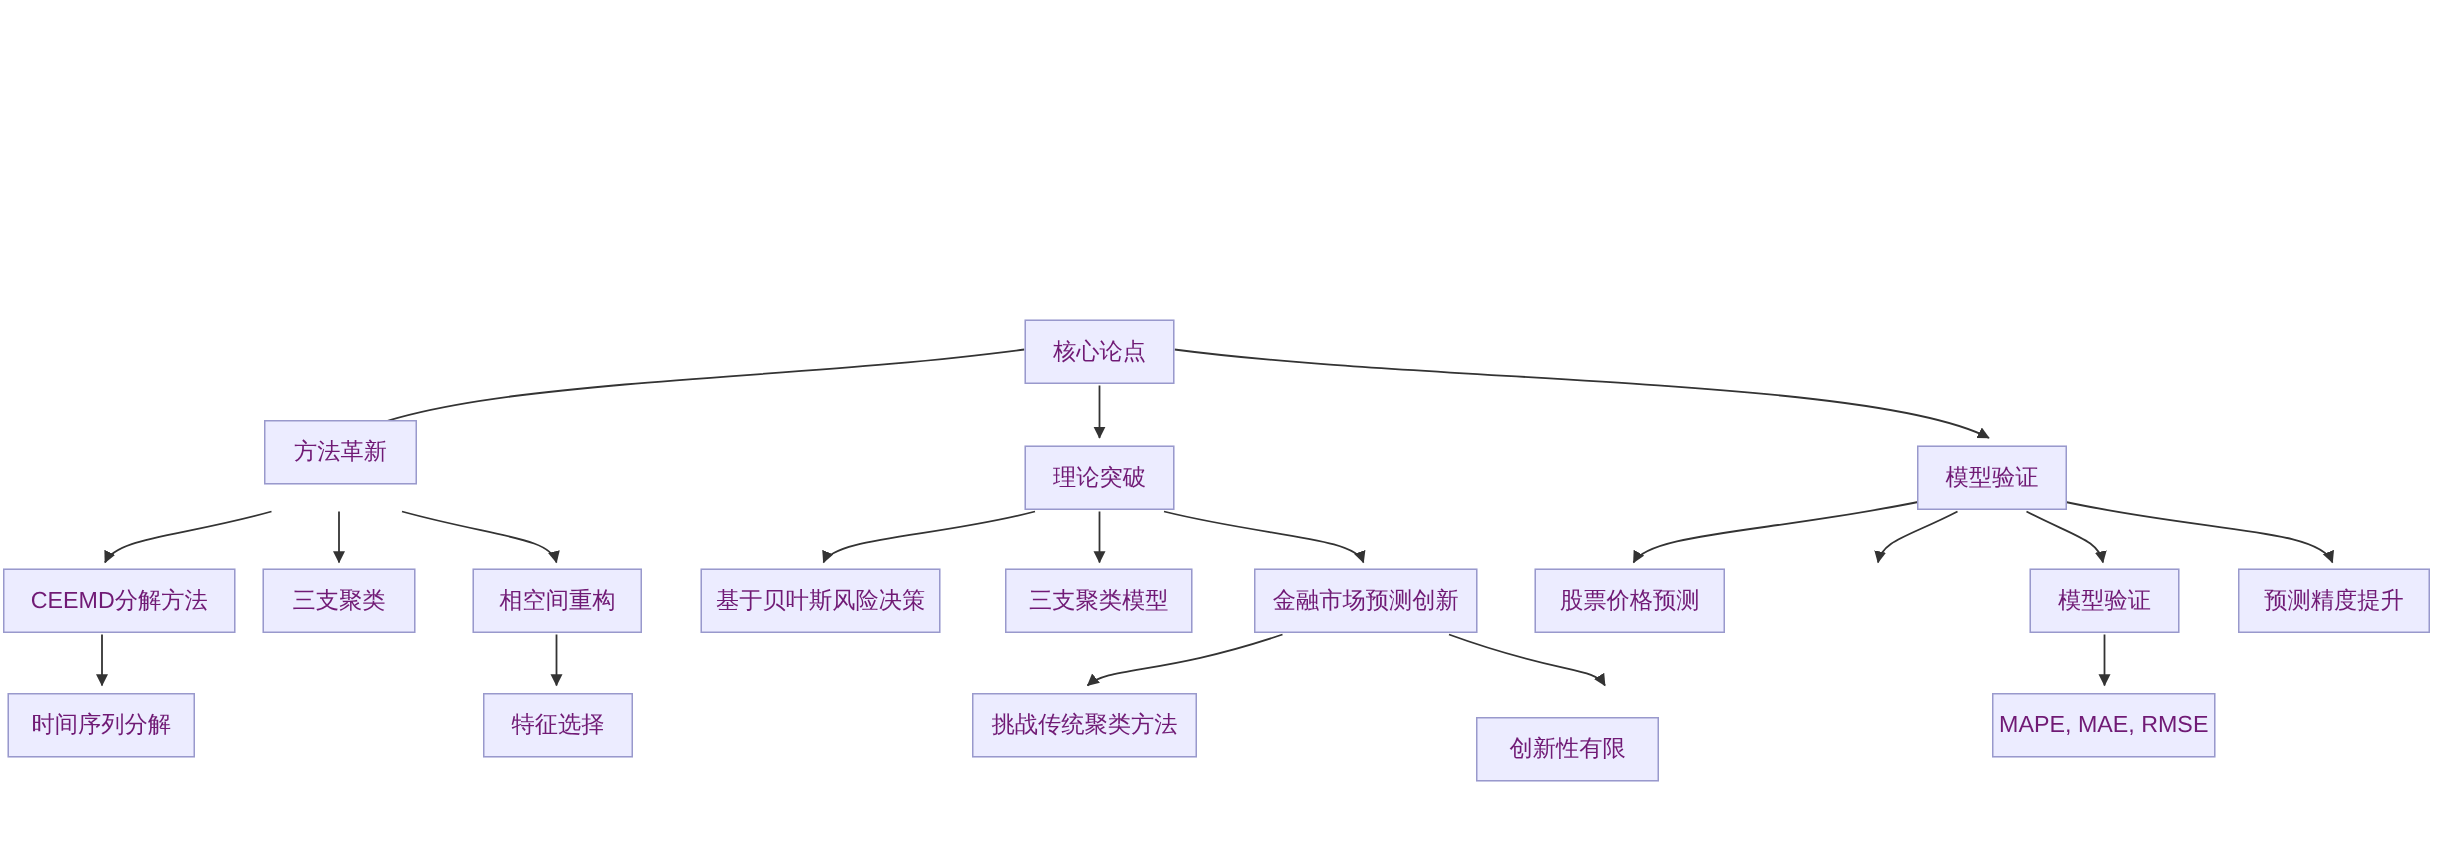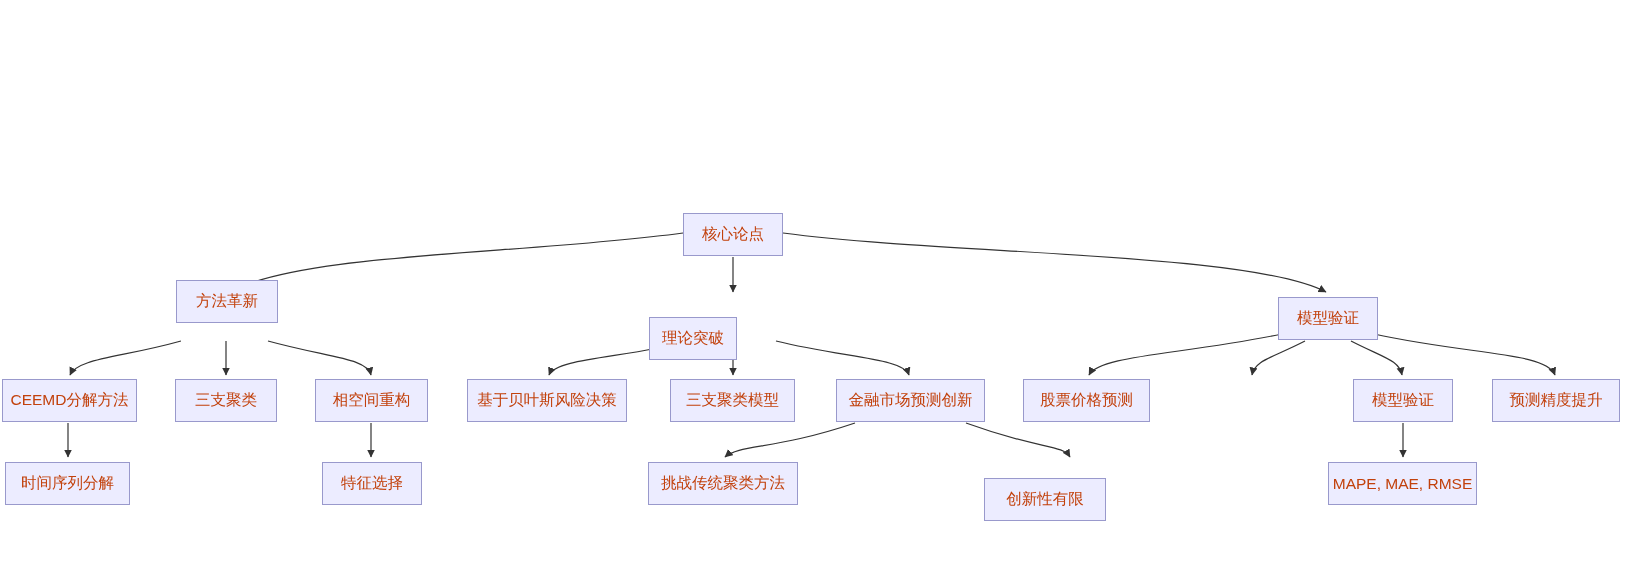--- a/index.html
+++ b/index.html
@@ -28,21 +28,21 @@
   }
   .node {
     position: absolute;
     height: 43px;
     box-sizing: border-box;
     background: #ECECFF;
     border: 1px solid #9999cc;
     display: flex;
     align-items: center;
     justify-content: center;
-    color: #c2410c;
+    color: #701a75;
     font-size: 15.5px;
     white-space: nowrap;
   }
 </style>
 </head>
 <body>
 
 <div id="canvas">
 
   <svg id="edge-layer" viewBox="0 0 1628 576" xmlns="http://www.w3.org/2000/svg">
@@ -71,28 +71,28 @@
     <path class="edge" d="M 1403 423 L 1403 457" marker-end="url(#arrow)"></path>
   </svg>
 
   <div class="node" style="left:683px; top:213px; width:100px;">
     <span>核心论点</span>
   </div>
 
   <div class="node" style="left:176px; top:280px; width:102px;">
     <span>方法革新</span>
   </div>
-  <div class="node" style="left:649px; top:297px; width:88px;margin-top:20px;">
+  <div class="node" style="left:683px; top:297px; width:100px;">
     <span>理论突破</span>
   </div>
   <div class="node" style="left:1278px; top:297px; width:100px;">
     <span>模型验证</span>
   </div>
 
-  <div class="node" style="left:2px; top:379px; width:135px;">
+  <div class="node" style="left:2px; top:379px; width:155px;">
     <span>CEEMD分解方法</span>
   </div>
   <div class="node" style="left:175px; top:379px; width:102px;">
     <span>三支聚类</span>
   </div>
   <div class="node" style="left:315px; top:379px; width:113px;">
     <span>相空间重构</span>
   </div>
   <div class="node" style="left:467px; top:379px; width:160px;">
     <span>基于贝叶斯风险决策</span>

